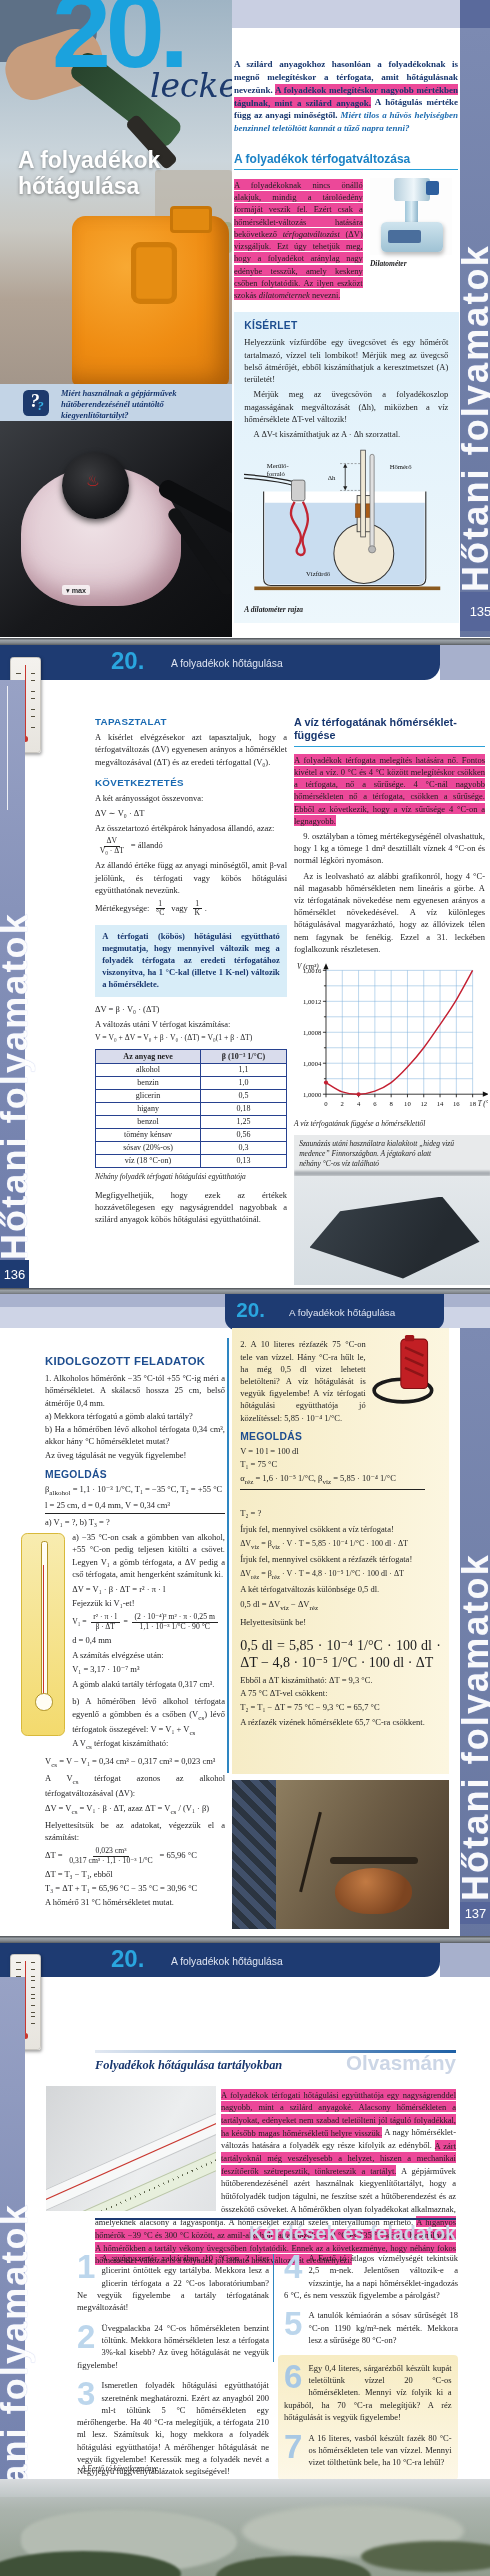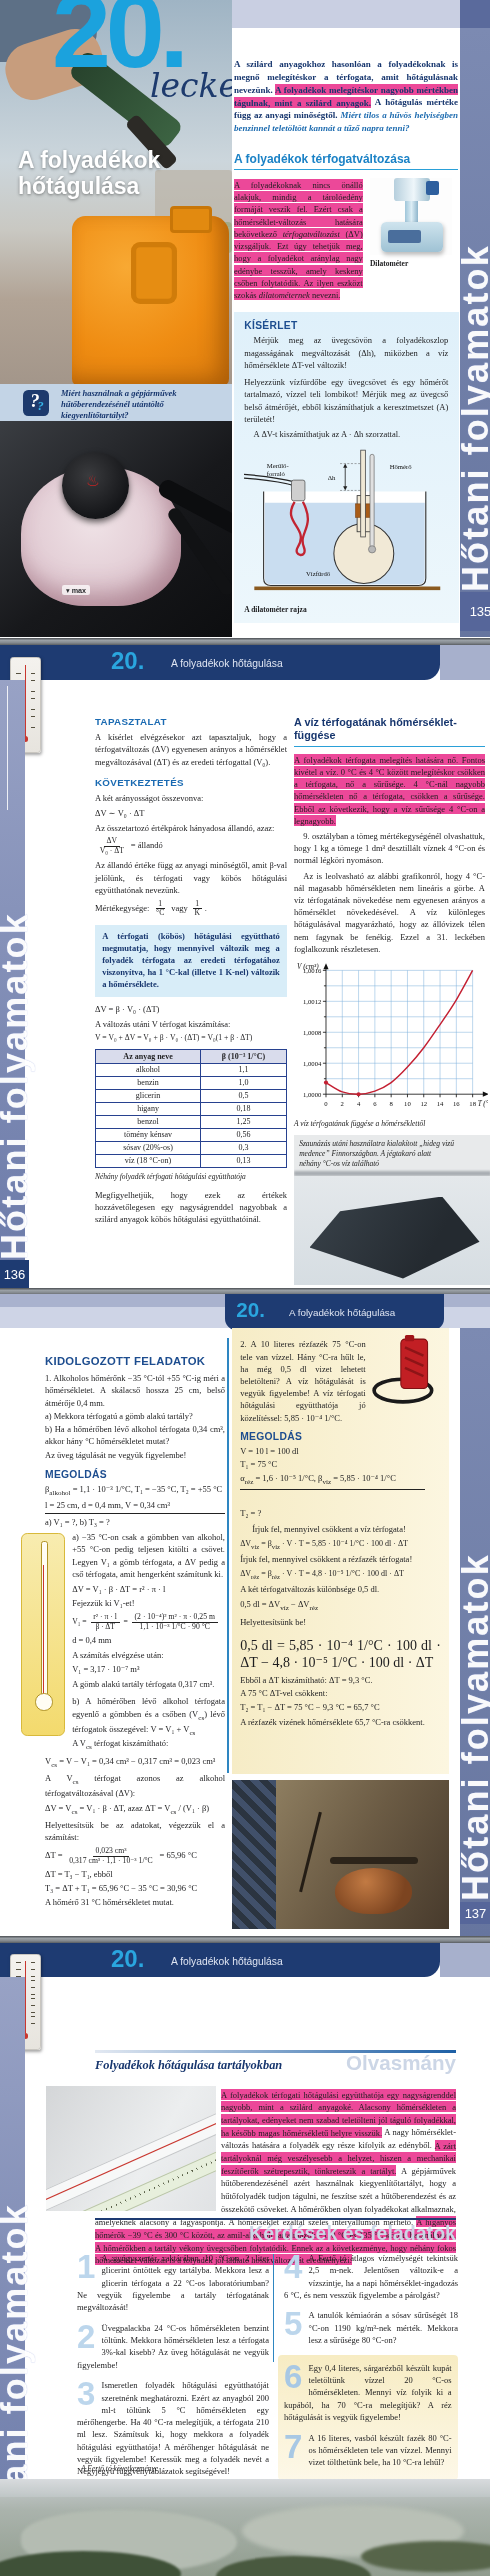--- a/index.html
+++ b/index.html
@@ -9,21 +9,21 @@
   .divider{position:absolute;left:0;width:491px;height:7.2px;
            background:linear-gradient(180deg,#4a4e52,#9aa0a5 35%,#83888d 70%,#5a5e62);}
   .sans{font-family:"Liberation Sans","DejaVu Sans",sans-serif;}
   .abs{position:absolute;}
   
   .hl{background:#ec4899;padding:0.5px 0;-webkit-box-decoration-break:clone;box-decoration-break:clone;}
   .i{font-style:italic;} .blue{color:#1e6cb0;}
   .just{text-align:justify;}
   .serifbody{font-size:8.5px;line-height:1.44;}
   .caption{font-style:italic;font-size:7.5px;color:#222;}
-  .cap-bold{font-weight:700;font-size:7.5px;}
+  .cap-bold{font-style:italic;font-weight:700;font-size:7.5px;}
   .h-caps{font-family:"Liberation Sans",sans-serif;font-weight:700;font-size:9.8px;
           letter-spacing:0.3px;color:#1a6ab2;}
   .h-caps2{font-family:"Liberation Sans",sans-serif;font-weight:700;font-size:10.3px;
            letter-spacing:0.3px;color:#1d4d8f;}
   .sec-head{font-family:"Liberation Sans",sans-serif;font-weight:700;font-size:12px;color:#1b82c6;}
   .sec-head-navy{font-family:"Liberation Sans",sans-serif;font-weight:700;font-size:10.8px;color:#17366e;line-height:1.25;}
   .frac{display:inline-flex;flex-direction:column;align-items:center;vertical-align:middle;
         margin:0 2.1px;line-height:1.12;font-size:7.7px;}
   .frac .fn{padding:0 2.6px;border-bottom:0.7px solid #222;}
   .frac .fd{padding:0 2.6px;}
@@ -136,22 +136,22 @@
             <div class="abs" style="left:11.3px;top:44px;width:62px;height:30px;background:linear-gradient(180deg,#cfe4ee,#9fc2d4);border-radius:5.2px;box-shadow:1px 2.1px 4.1px rgba(0,0,0,.25);">
               <div class="abs" style="left:7.2px;top:7.2px;width:33px;height:13.4px;background:#4a6e9c;border-radius:2.1px;"></div>
             </div>
           </div>
           <div class="cap-bold" style="margin-top:4.1px;">Dilatométer</div>
         </div>
       </div>
 
       <div class="kiserlet" style="position:relative;margin-top:11.3px;width:204px;">
         <div class="h-caps2">KÍSÉRLET</div>
+        <p class="just serifbody" style="margin:5.2px 0 0 0;">Helyezzünk vízfürdőbe egy üvegcsövet és egy hőmérőt tartalmazó, vízzel teli lombikot! Mérjük meg az üvegcső belső átmérőjét, ebből kiszámíthatjuk a keresztmetszet (A) területét!</p>
         <p class="just serifbody" style="margin:3.1px 0 0 0;text-indent:9.3px;">Mérjük meg az üvegcsövön a folyadékoszlop magasságának megváltozását (Δh), miközben a víz hőmérséklete ΔT-vel változik!</p>
-        <p class="just serifbody" style="margin:5.2px 0 0 0;">Helyezzünk vízfürdőbe egy üvegcsövet és egy hőmérőt tartalmazó, vízzel teli lombikot! Mérjük meg az üvegcső belső átmérőjét, ebből kiszámíthatjuk a keresztmetszet (A) területét!</p>
         <p class="just serifbody" style="margin:3.1px 0 0 0;text-indent:9.3px;">A ΔV-t kiszámíthatjuk az A · Δh szorzattal.</p>
 
         <svg width="204" height="155" viewBox="0 0 395 300" style="margin-top:5.2px;">
           <rect x="20" y="272" width="360" height="7" fill="#8a5a20"></rect>
           <path d="M38,88 L38,256 Q38,270 52,270 L338,270 Q352,270 352,256 L352,88" fill="#ffffff" stroke="#333" stroke-width="2.2"></path>
           <path d="M40,110 L40,255 Q40,268 53,268 L337,268 Q350,268 350,255 L350,110 Z" fill="#c9ddf0"></path>
           <path d="M0,55 C40,58 70,62 100,70" stroke="#222" stroke-width="2.4" fill="none"></path>
           <path d="M0,62 C40,65 72,69 102,78" stroke="#222" stroke-width="2.4" fill="none"></path>
           <rect x="92" y="66" width="26" height="40" rx="4" fill="#cfcfcf" stroke="#555" stroke-width="1.5"></rect>
           <path d="M98,108 C72,150 128,158 104,196 C94,214 124,218 116,196 C104,166 140,158 114,108" fill="none" stroke="#c22432" stroke-width="4.5"></path>
@@ -440,21 +440,21 @@
           <rect x="58" y="8" width="52" height="96" rx="8" fill="#c21f24" stroke="#7e1013" stroke-width="2"></rect>
           <path d="M66,24 L102,40 M66,44 L102,60 M66,64 L102,80" stroke="#8e1417" stroke-width="5" fill="none"></path>
           <rect x="66" y="0" width="18" height="12" rx="3" fill="#a01418"></rect>
         </svg>
         <p class="just serifbody" style="margin:0;">2. A 10 literes rézfazék 75 °C-on tele van vízzel. Hány °C-ra hűlt le, ha még 0,5 dl vizet lehetett beletölteni? A víz hőtágulását is vegyük figyelembe! A víz térfogati hőtágulási együtthatója jó közelítéssel: 5,85 · 10⁻⁴ 1/°C.</p>
         <div class="h-caps2" style="margin-top:7.2px;">MEGOLDÁS</div>
         <div class="frm">V = 10 l = 100 dl</div>
         <div class="frm">T₁ = 75 °C</div>
         <div class="frm">α<sub>réz</sub> = 1,6 · 10⁻⁵ 1/°C,  β<sub>víz</sub> = 5,85 · 10⁻⁴ 1/°C</div>
         <div style="border-top:0.8px solid #222;margin-top:3.1px;padding-top:18px;width:185px;" class="frm">T₂ = ?</div>
-        <div class="serifbody" style="margin-top:5.2px;margin-left:12px;">Írjuk fel, mennyivel csökkent a víz térfogata!</div>
+        <div class="serifbody" style="margin-top:5.2px;">Írjuk fel, mennyivel csökkent a víz térfogata!</div>
         <div class="frm" style="font-size:8px;">ΔV<sub>víz</sub> = β<sub>víz</sub> · V · T = 5,85 · 10⁻⁴ 1/°C · 100 dl · ΔT</div>
         <div class="serifbody">Írjuk fel, mennyivel csökkent a rézfazék térfogata!</div>
         <div class="frm" style="font-size:8px;">ΔV<sub>réz</sub> = β<sub>réz</sub> · V · T = 4,8 · 10⁻⁵ 1/°C · 100 dl · ΔT</div>
         <div class="serifbody">A két térfogatváltozás különbsége 0,5 dl.</div>
         <div class="frm">0,5 dl = ΔV<sub>víz</sub> − ΔV<sub>réz</sub></div>
         <div class="serifbody">Helyettesítsünk be!</div>
         <div class="frm just" style="font-size:14px;margin-top:9px;">0,5 dl = 5,85 · 10⁻⁴ 1/°C · 100 dl · ΔT − 4,8 · 10⁻⁵ 1/°C · 100 dl · ΔT</div>
         <div class="serifbody">Ebből a ΔT kiszámítható: ΔT = 9,3 °C.</div>
         <div class="serifbody">A 75 °C ΔT-vel csökkent:</div>
         <div class="frm">T₂ = T₁ − ΔT = 75 °C − 9,3 °C = 65,7 °C</div>

